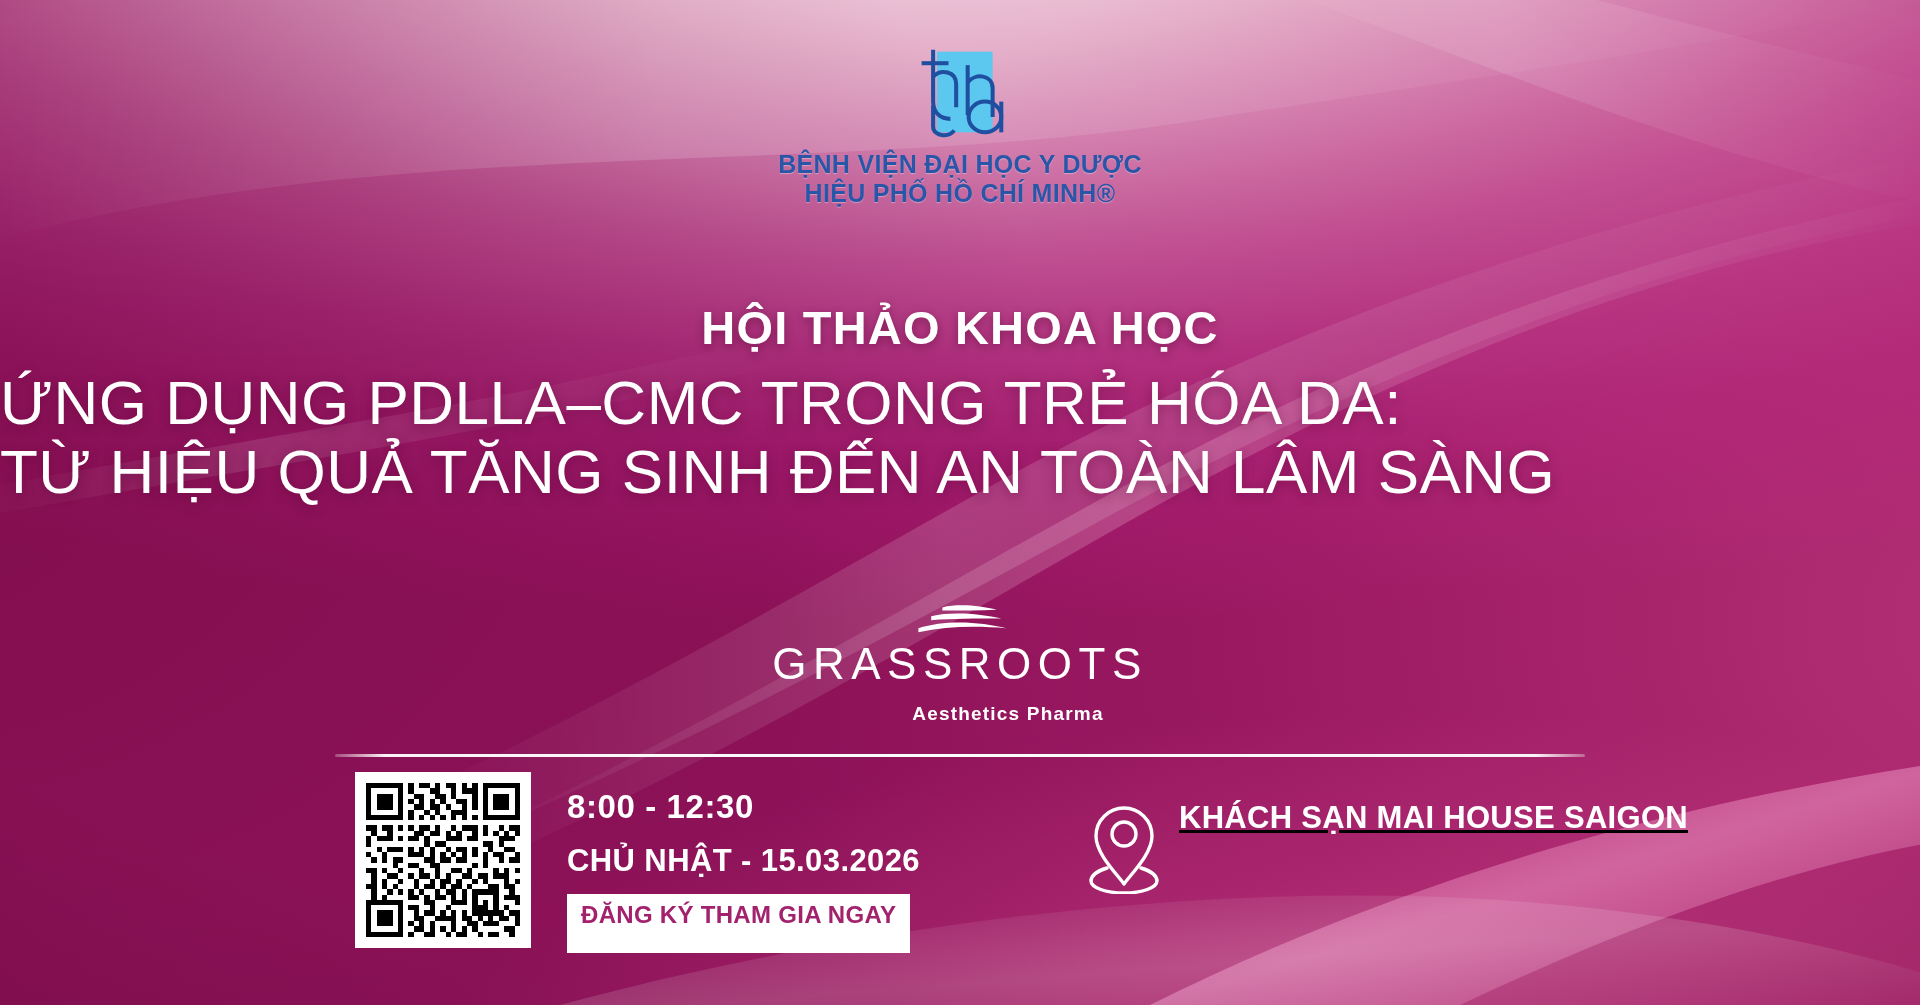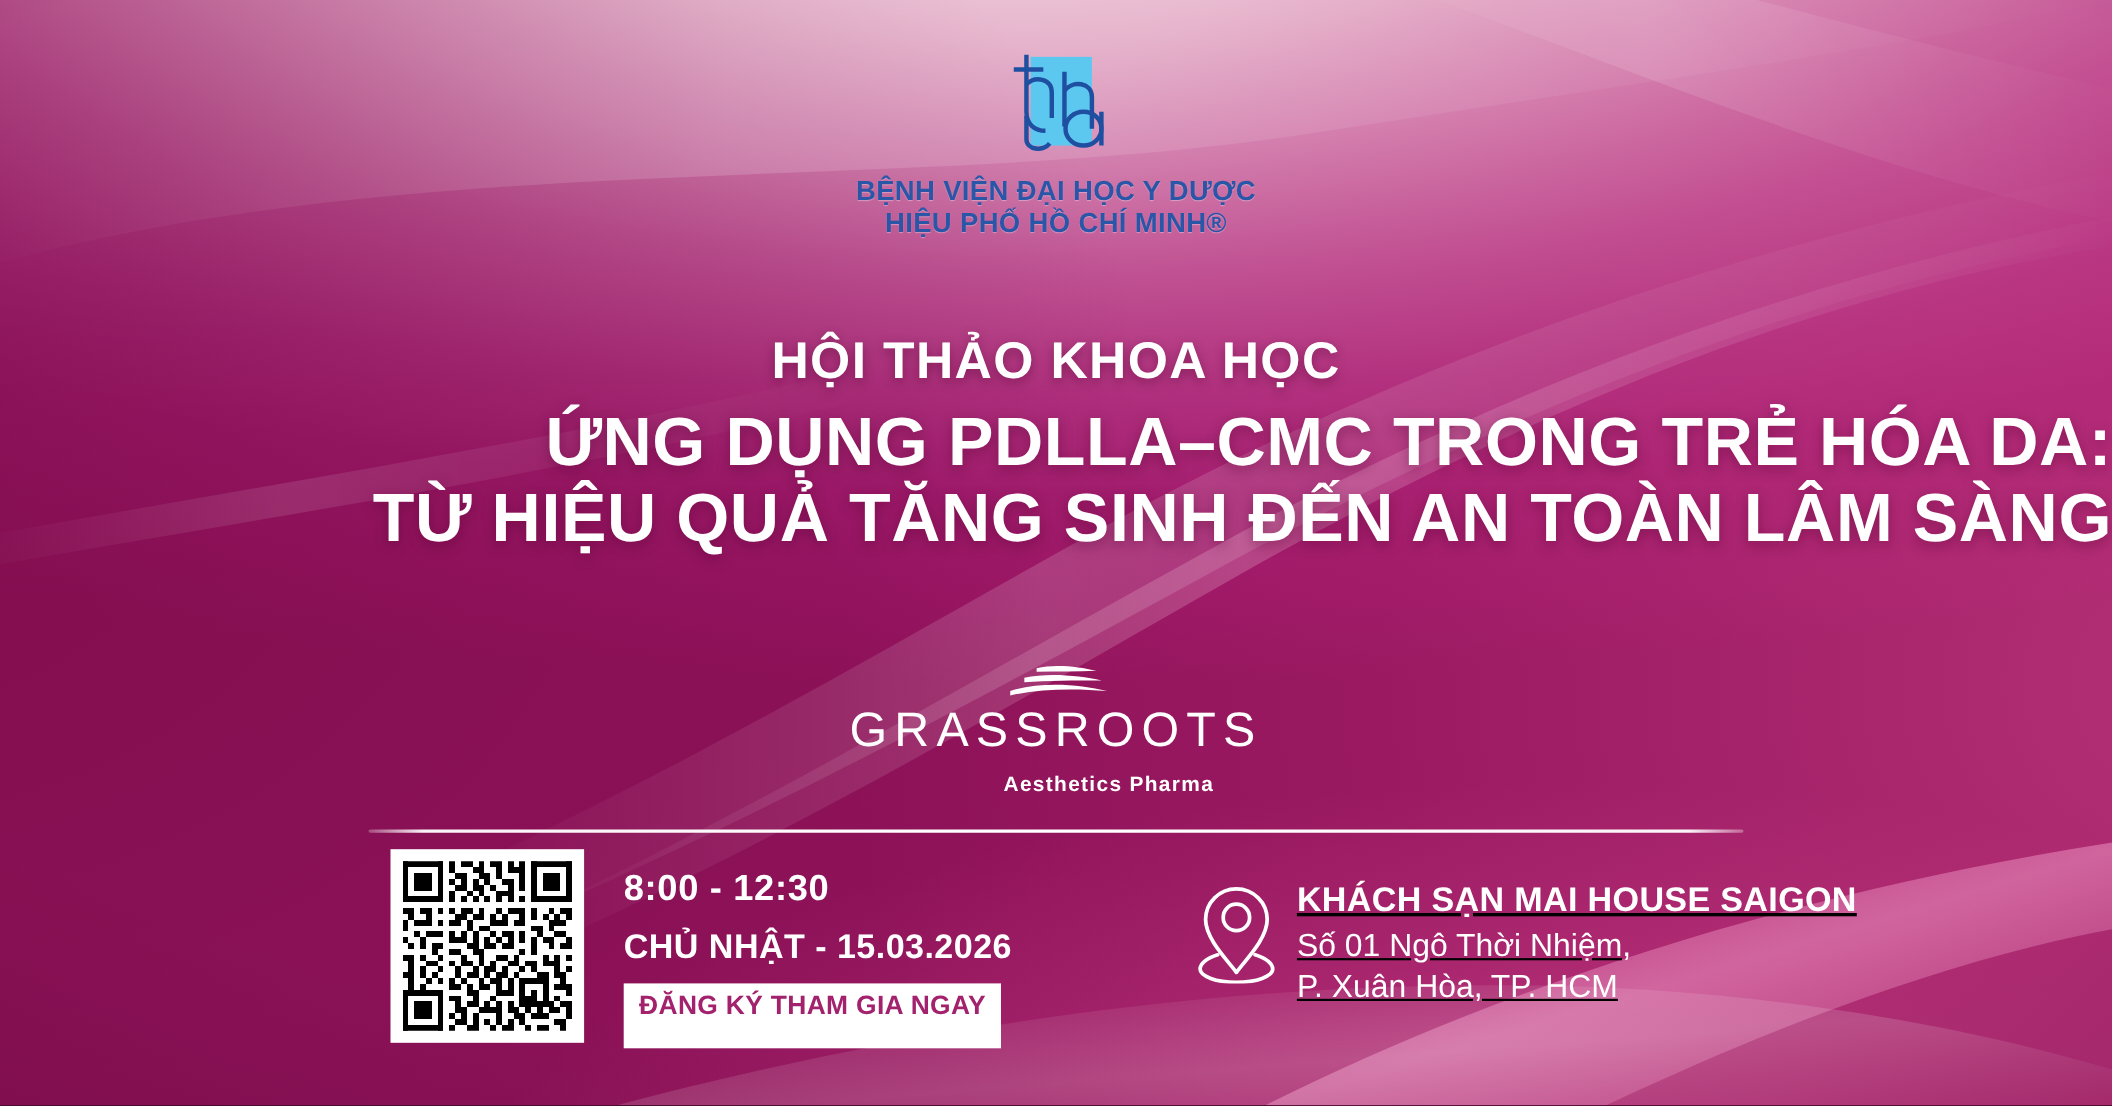--- a/index.html
+++ b/index.html
@@ -53,37 +53,37 @@
   
   .content{position:absolute;inset:0;}
 
   
   .hosp{
     position:absolute;left:0;right:0;top:44px;
     display:flex;flex-direction:column;align-items:center;
   }
   .hosp-mark{width:96px;height:96px;display:block;}
   .hosp-name{
-    margin-top:20px;text-align:center;
+    margin-top:10px;text-align:center;
     color:#2a56a8;font-weight:bold;font-size:25px;
     letter-spacing:.3px;line-height:1.16;
     text-shadow:0 1px 1px rgba(255,255,255,.35);
   }
   .hosp-name span{display:block;white-space:nowrap;}
 
   
   .kicker{
     position:absolute;left:0;right:0;top:300px;text-align:center;
     color:#ffffff;font-weight:bold;font-size:47px;letter-spacing:1.2px;
     text-shadow:0 3px 10px rgba(80,5,45,.45);
     white-space:nowrap;
   }
   .title{
-    position:absolute;left:0;right:0;top:368px;text-align:right;
-    color:#ffffff;font-size:62px;line-height:1.12;font-weight:700;
+    position:absolute;left:0;right:0;top:368px;text-align:left;
+    color:#ffffff;font-size:62px;line-height:1.12;font-weight:400;
     letter-spacing:.5px;
     text-shadow:0 3px 12px rgba(80,5,45,.42);
   }
   .title span{display:block;white-space:nowrap;}
 
   
   .gr{
     position:absolute;left:0;right:0;top:604px;
     display:flex;flex-direction:column;align-items:center;text-align:right;
   }
@@ -490,22 +490,18 @@
       <div class="where">
         <svg class="pin" viewBox="0 0 74 92" aria-hidden="true">
           <g fill="none" stroke="#ffffff" stroke-width="3.4" stroke-linecap="round" stroke-linejoin="round">
             <path d="M37 6 C21.5 6 9 18.5 9 34 C9 52 30 72 37 82 C44 72 65 52 65 34 C65 18.5 52.5 6 37 6 Z"></path>
             <circle cx="37" cy="32" r="12"></circle>
             <path d="M20 66 C10 69 4 74 4 79 C4 85.6 18.8 91 37 91 C55.2 91 70 85.6 70 79 C70 74 64 69 54 66"></path>
           </g>
         </svg>
         <div class="where-txt">
           <div class="venue">KHÁCH SẠN MAI HOUSE SAIGON</div>
-          <div class="addr">
-            <span>Số 01 Ngô Thời Nhiệm,</span>
-            <span>P. Xuân Hòa, TP. HCM</span>
-          </div>
         </div>
       </div>
 
     </div>
   </div>
 </div>
 
 </body></html>

